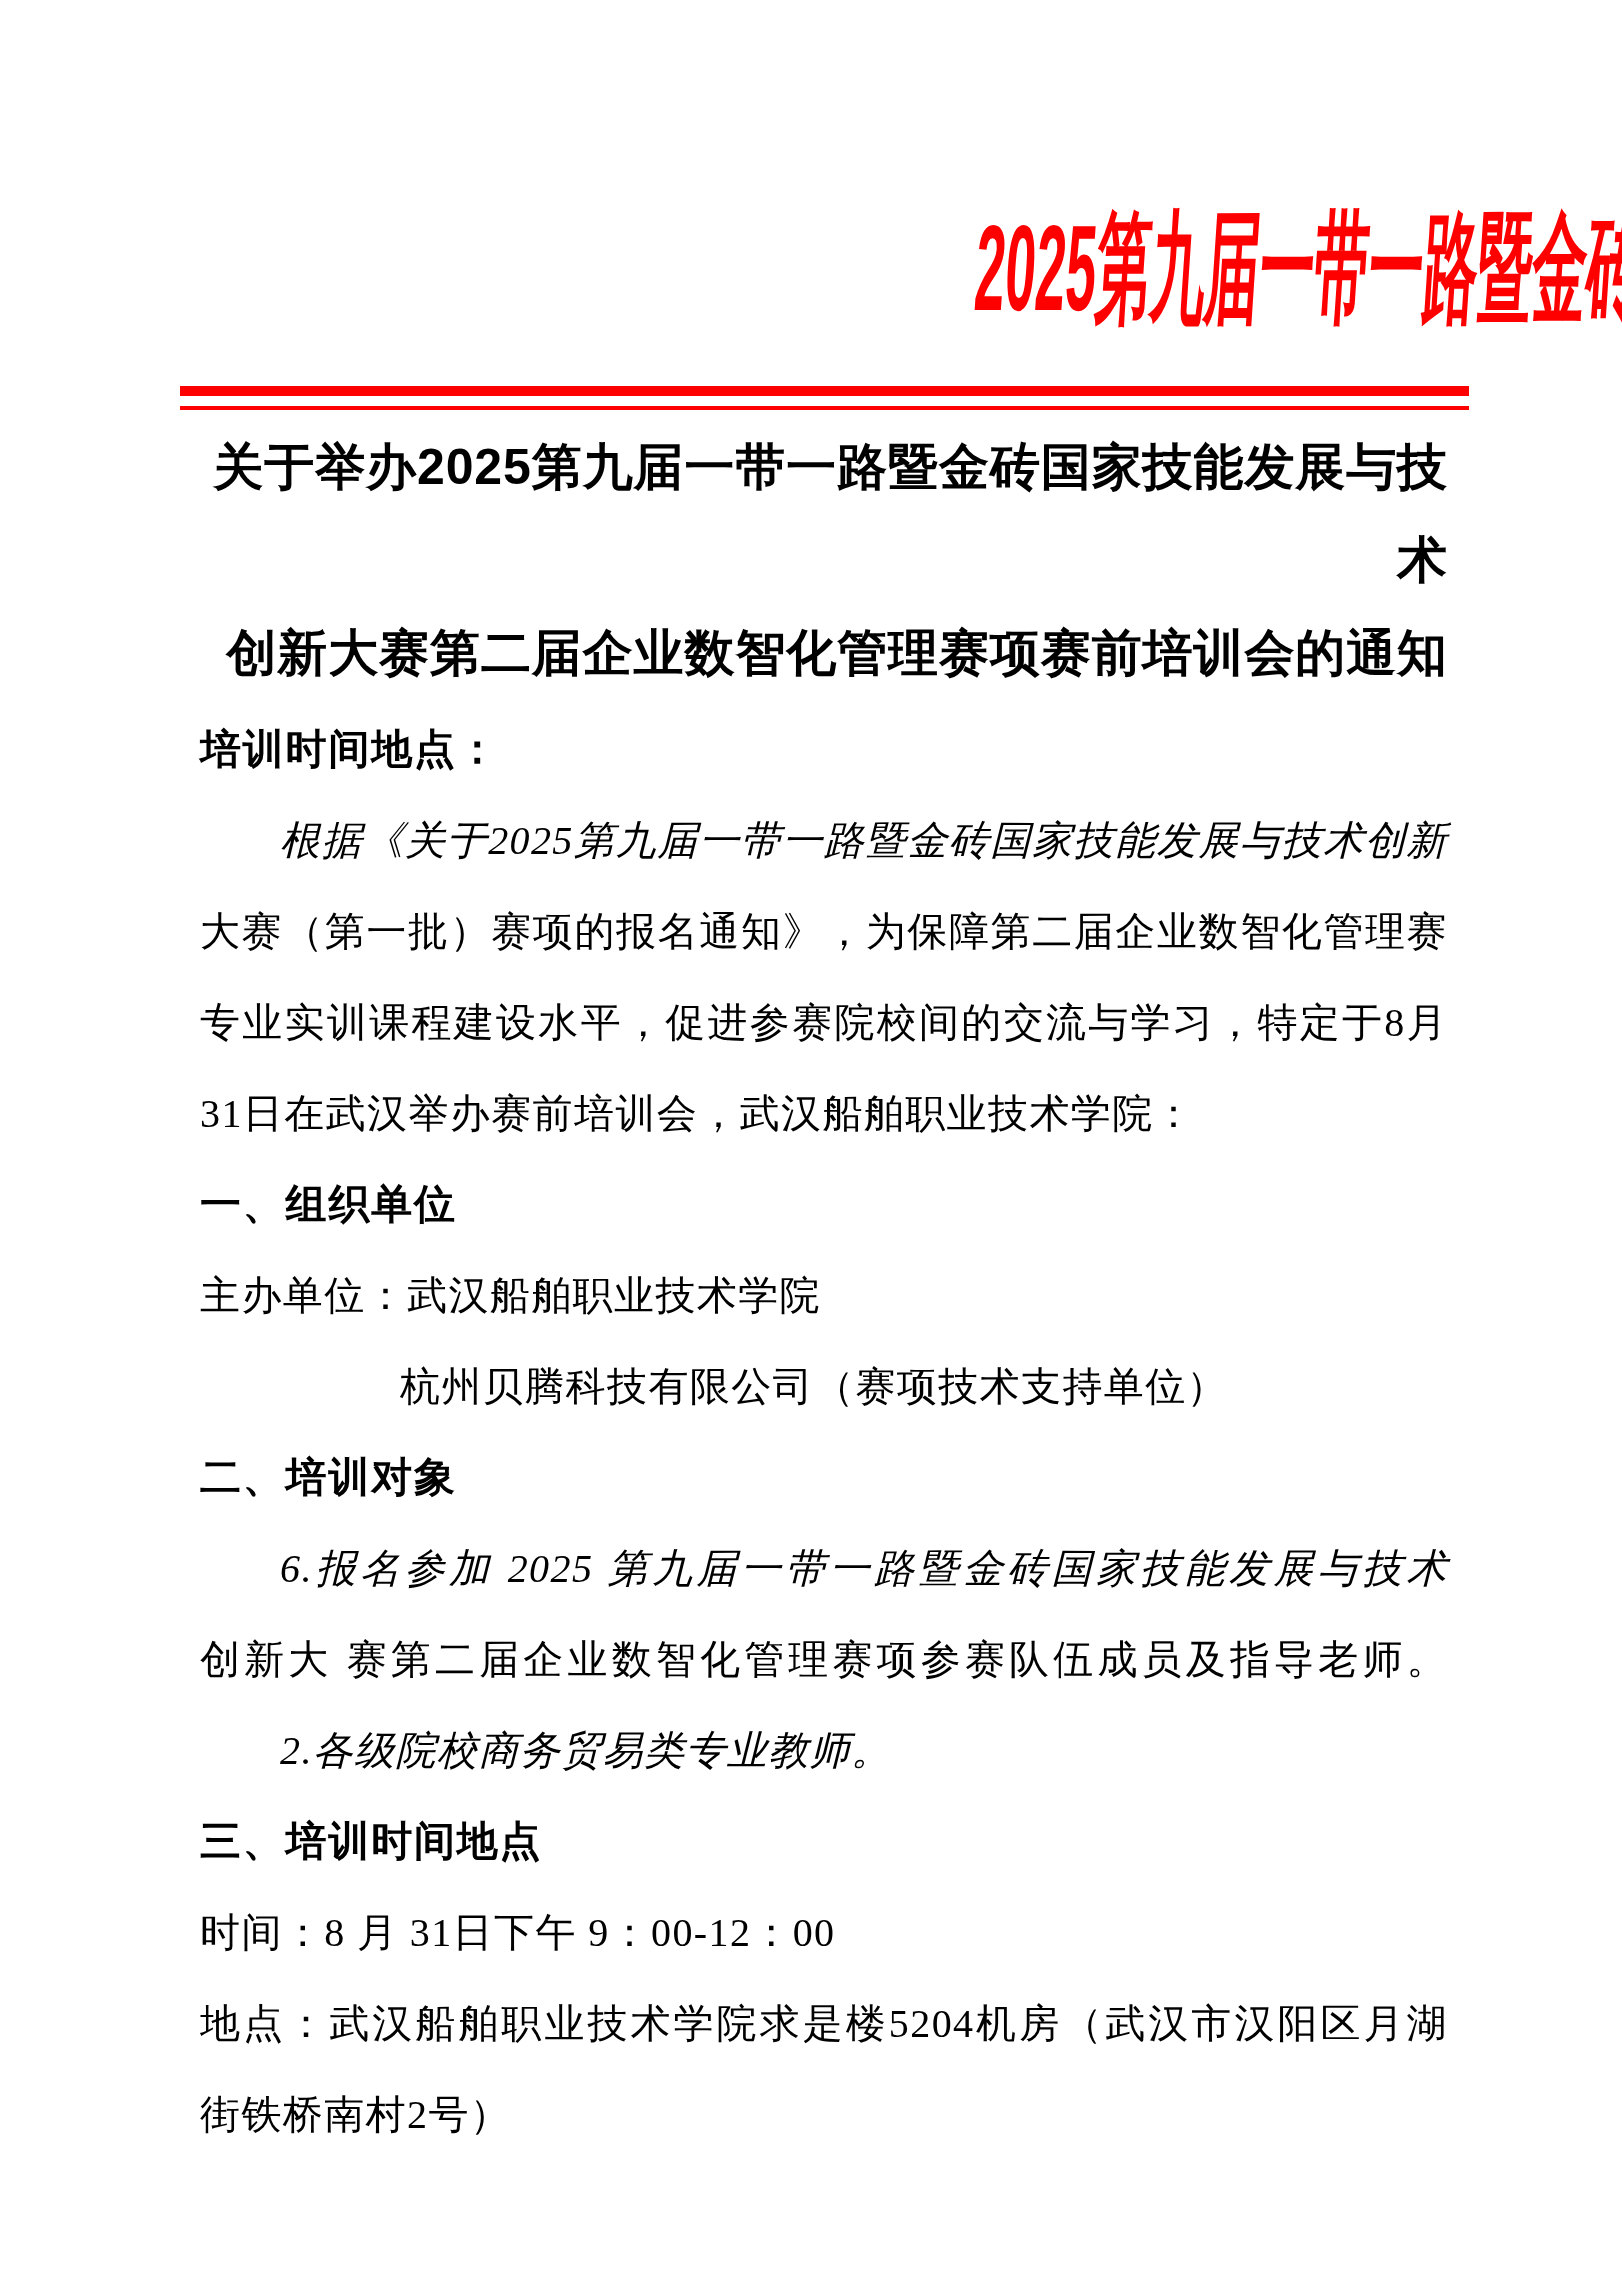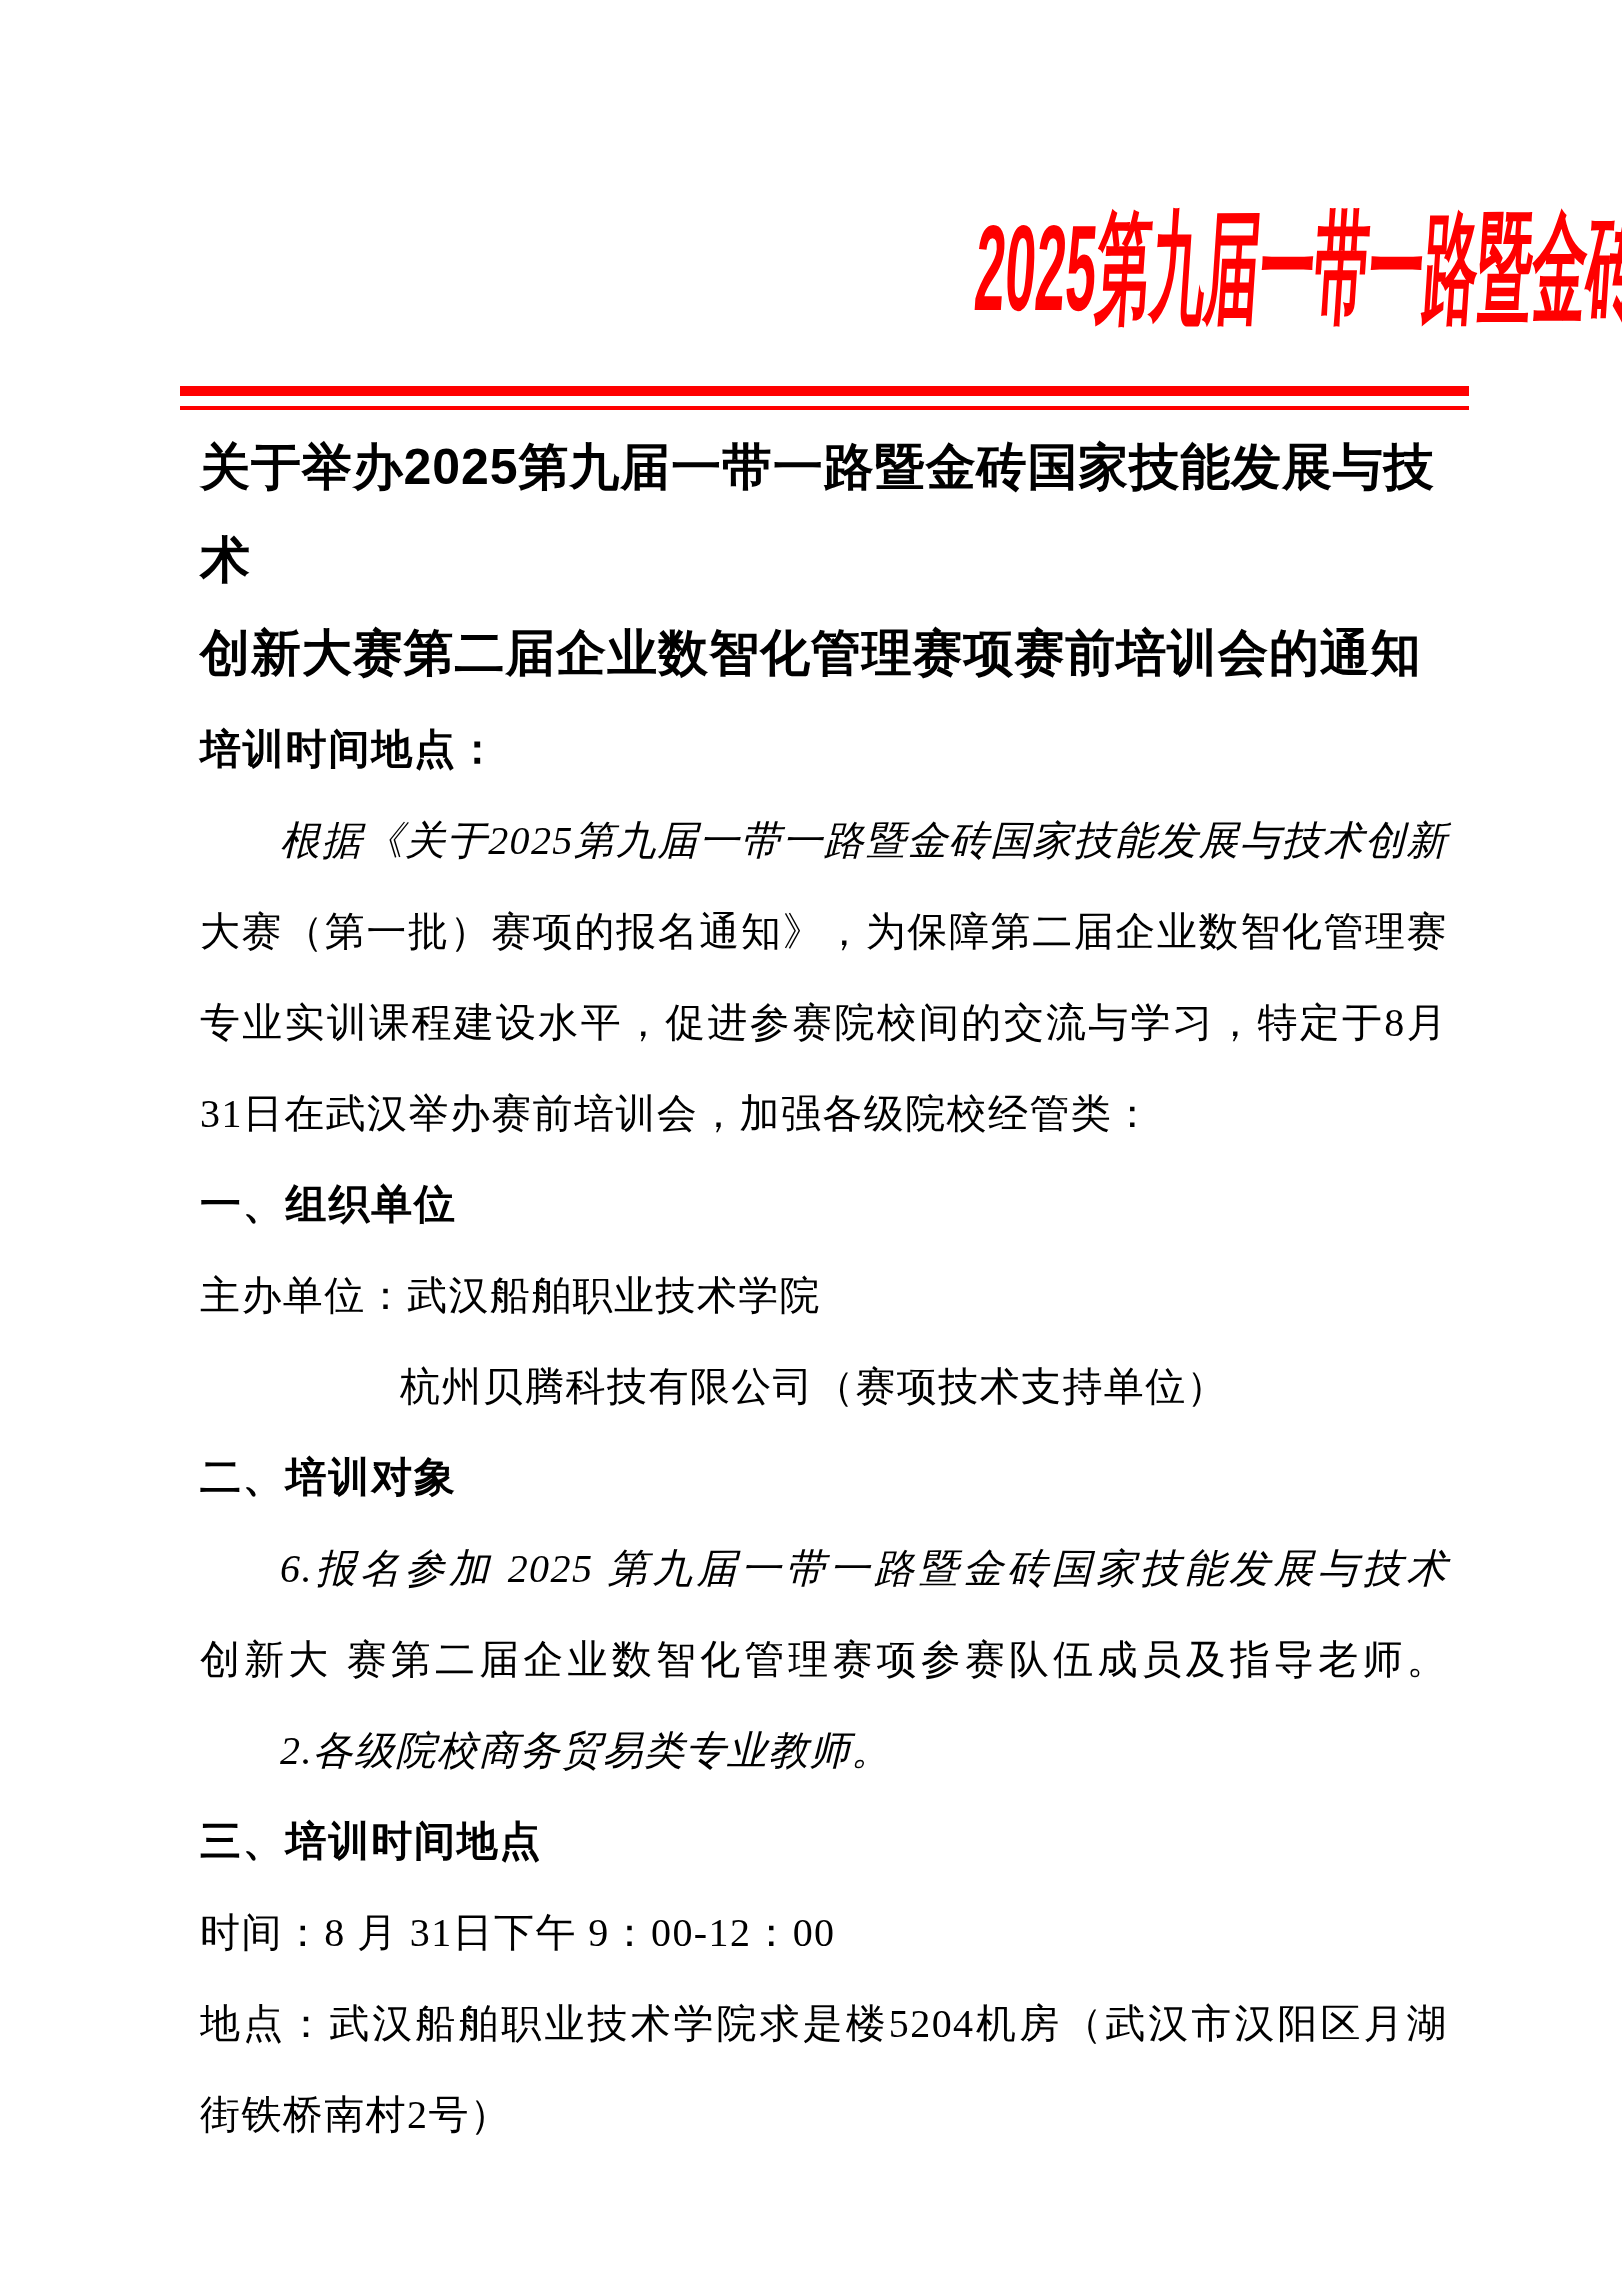--- a/index.html
+++ b/index.html
@@ -39,21 +39,21 @@
     background: #ff0000;
   }
   .rule-thin {
     margin: 10px -20.5px 0 -20.5px;
     height: 3.6px;
     background: #ff0000;
   }
   
   .doc-title {
     margin-top: 11px;
-    text-align: left;
+    text-align: right;
     font-family: "Liberation Sans", "DejaVu Sans", sans-serif;
     font-weight: 900;
     font-size: 50px;
     line-height: 93px;
     letter-spacing: 0.9px;
   }
   
   .body-block {
     margin-top: 4.5px;
     font-size: 40px;
@@ -93,21 +93,21 @@
     <div class="doc-title-line">创新大赛第二届企业数智化管理赛项赛前培训会的通知</div>
   </div>
 
   <div class="body-block">
 
     <div class="line bold">培训时间地点：</div>
 
     <div class="line fill indent2">根据《关于2025第九届一带一路暨金砖国家技能发展与技术创新</div>
     <div class="line fill">大赛（第一批）赛项的报名通知》，为保障第二届企业数智化管理赛</div>
     <div class="line fill">专业实训课程建设水平，促进参赛院校间的交流与学习，特定于8月</div>
-    <div class="line">31日在武汉举办赛前培训会，加强各级院校经管类：</div>
+    <div class="line">31日在武汉举办赛前培训会，武汉船舶职业技术学院：</div>
 
     <div class="line bold">一、组织单位</div>
     <div class="line">主办单位：武汉船舶职业技术学院</div>
     <div class="line indent5">杭州贝腾科技有限公司（赛项技术支持单位）</div>
 
     <div class="line bold">二、培训对象</div>
     <div class="line fill indent2">6.报名参加 2025 第九届一带一路暨金砖国家技能发展与技术</div>
     <div class="line fill">创新大 赛第二届企业数智化管理赛项参赛队伍成员及指导老师。</div>
     <div class="line indent2">2.各级院校商务贸易类专业教师。</div>
 

